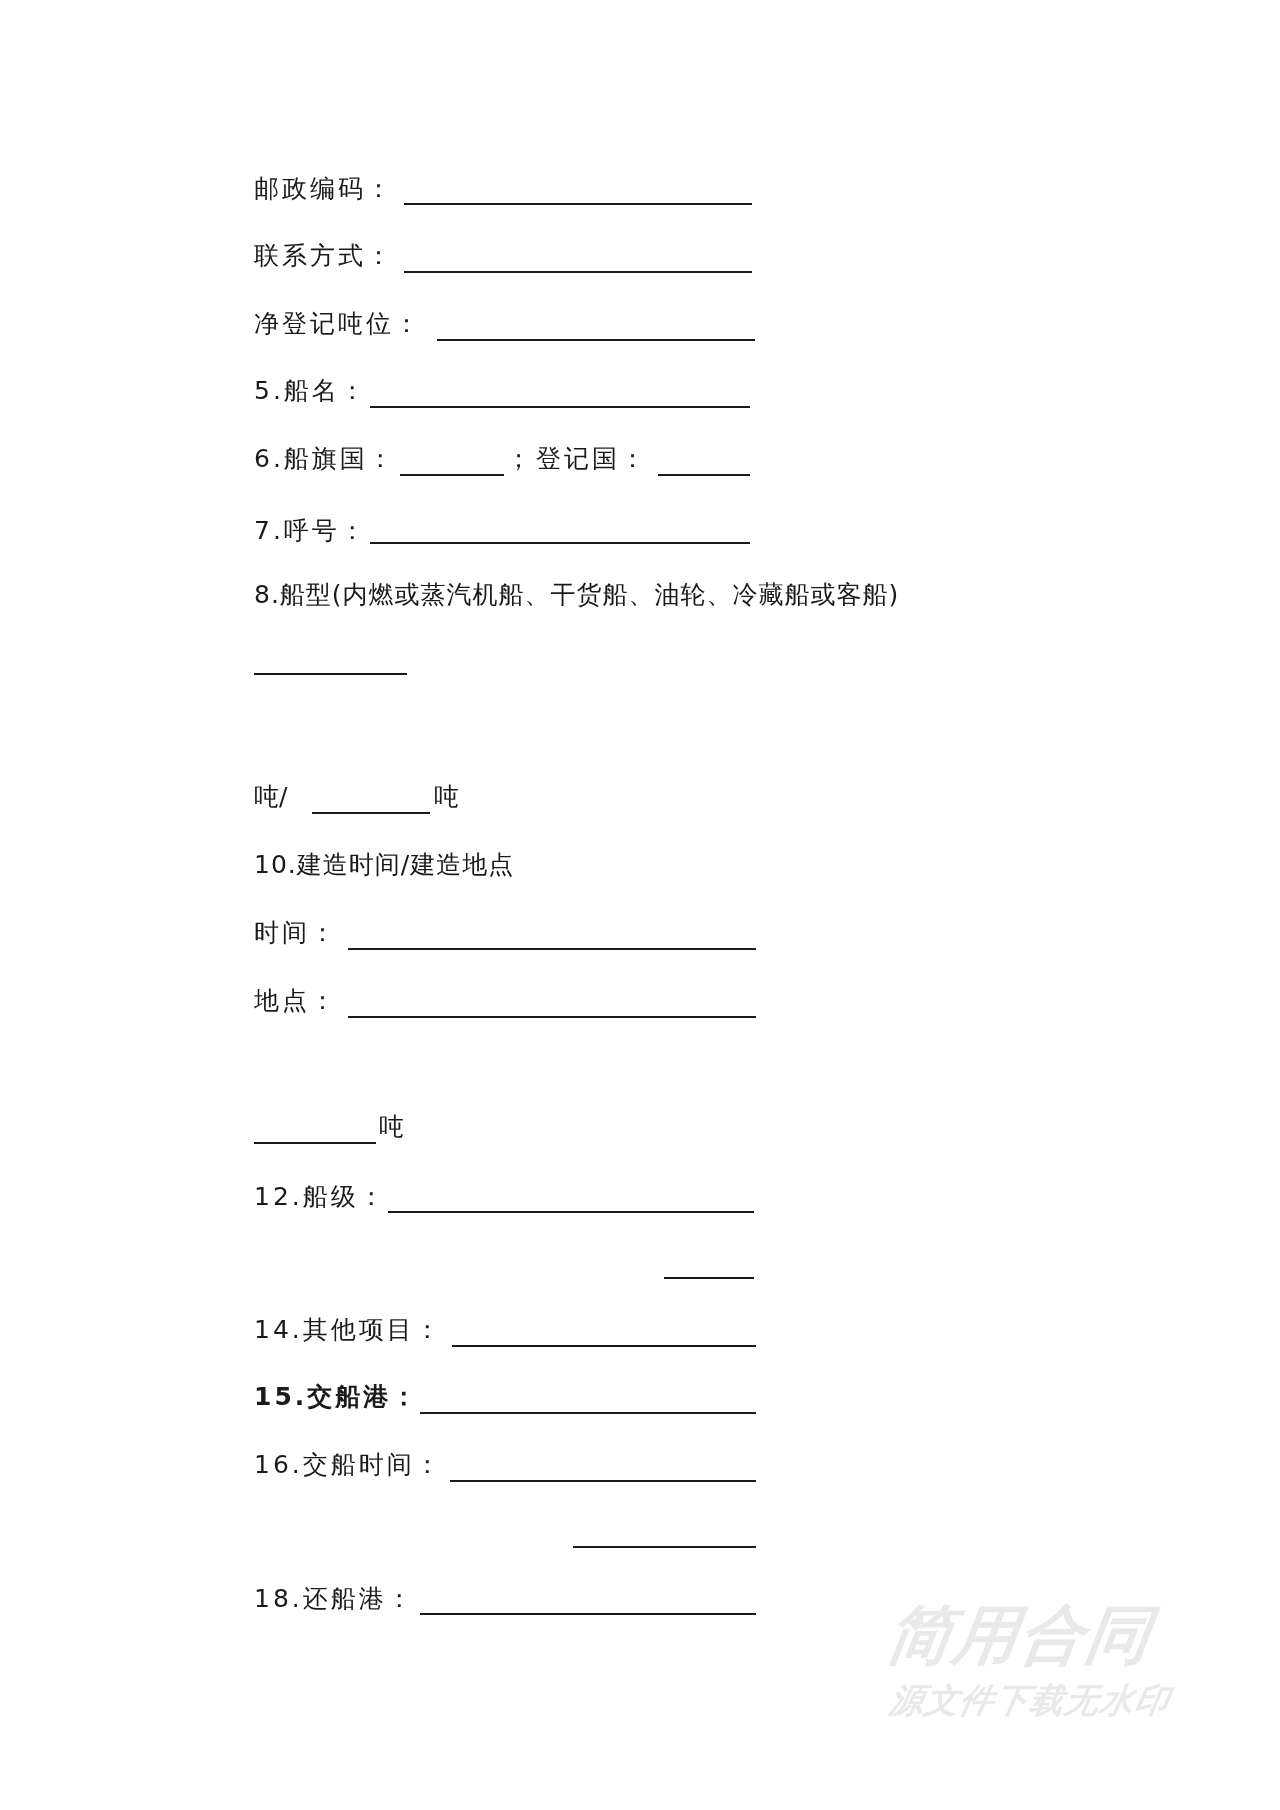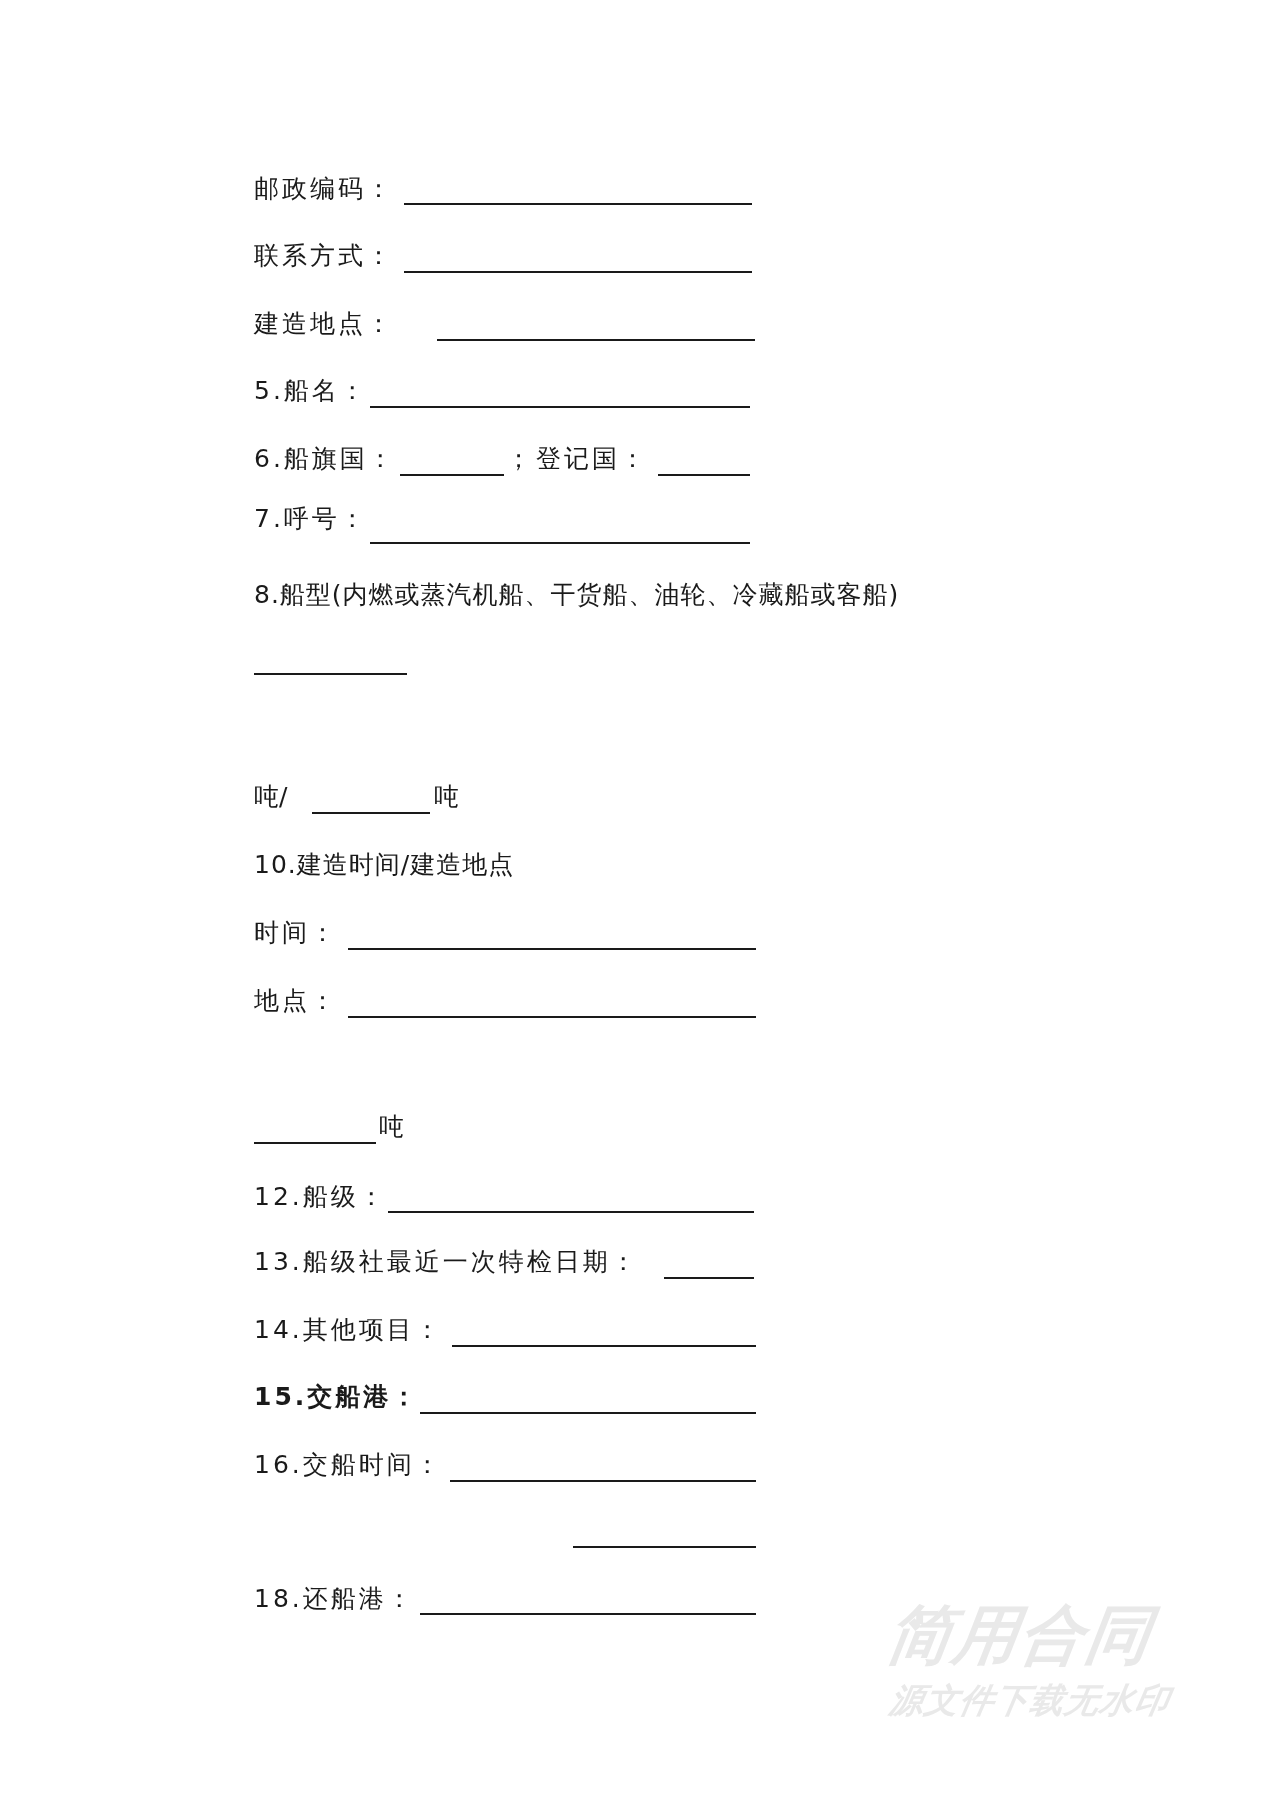--- a/index.html
+++ b/index.html
@@ -25,38 +25,38 @@
     <span>邮政编码：</span>
   </div>
   <div class="blank" style="left:404px; width:348px; top:203px;"></div>
 
   <div class="row" style="top:239px;">
     <span>联系方式：</span>
   </div>
   <div class="blank" style="left:404px; width:348px; top:271px;"></div>
 
   <div class="row" style="top:307px;">
-    <span>建造地点：</span>
+    <span>净登记吨位：</span>
   </div>
   <div class="blank" style="left:437px; width:318px; top:339px;"></div>
 
   <div class="row" style="top:374px;">
     <span>5.船名：</span>
   </div>
   <div class="blank" style="left:370px; width:380px; top:406px;"></div>
 
   <div class="row" style="top:442px;">
     <span>6.船旗国：</span>
   </div>
   <div class="blank" style="left:400px; width:104px; top:474px;"></div>
   <div class="suffix" style="left:506px; top:442px;">；</div>
   <div class="suffix" style="left:536px; top:442px; letter-spacing:3px;">登记国：</div>
   <div class="blank" style="left:658px; width:92px; top:474px;"></div>
 
-  <div class="row" style="top:502px;text-align:center;">
+  <div class="row" style="top:514px;text-align:center;">
     <span>7.呼号：</span>
   </div>
   <div class="blank" style="left:370px; width:380px; top:542px;"></div>
 
   <div class="row" style="top:578px; letter-spacing:1px;">
     <span>8.船型(内燃或蒸汽机船、干货船、油轮、冷藏船或客船)</span>
   </div>
   <div class="blank" style="left:254px; width:153px; top:673px;"></div>
 
   <div class="suffix" style="left:254px; top:780px;">吨/</div>
@@ -78,23 +78,20 @@
   <div class="blank" style="left:348px; width:408px; top:1016px;"></div>
 
   <div class="blank" style="left:254px; width:122px; top:1142px;"></div>
   <div class="suffix" style="left:379px; top:1110px;">吨</div>
 
   <div class="row" style="top:1180px;">
     <span>12.船级：</span>
   </div>
   <div class="blank" style="left:388px; width:366px; top:1211px;"></div>
 
-  <div class="row" style="top:1245px;">
-    <span>13.船级社最近一次特检日期：</span>
-  </div>
   <div class="blank" style="left:664px; width:90px; top:1277px;"></div>
 
   <div class="row" style="top:1313px;">
     <span>14.其他项目：</span>
   </div>
   <div class="blank" style="left:452px; width:304px; top:1345px;"></div>
 
   <div class="row" style="top:1380px;font-weight:bold;">
     <span>15.交船港：</span>
   </div>

